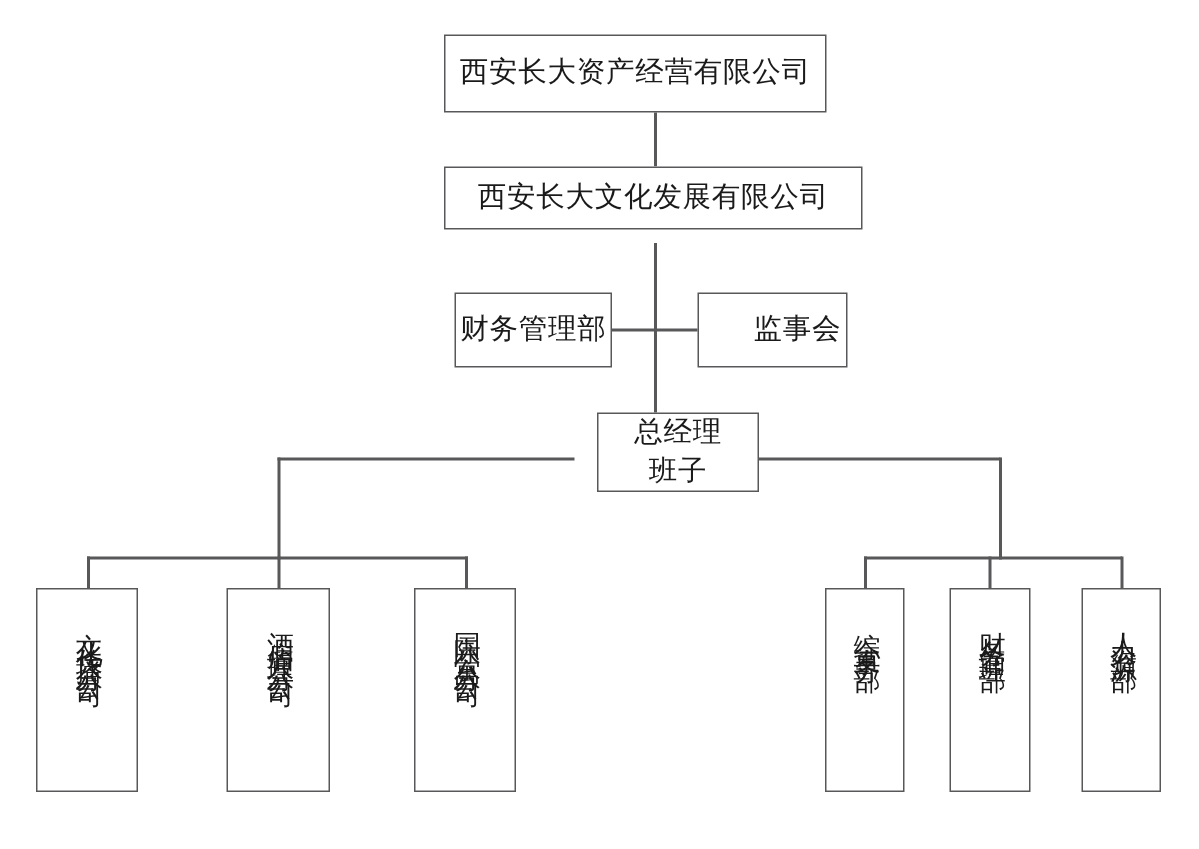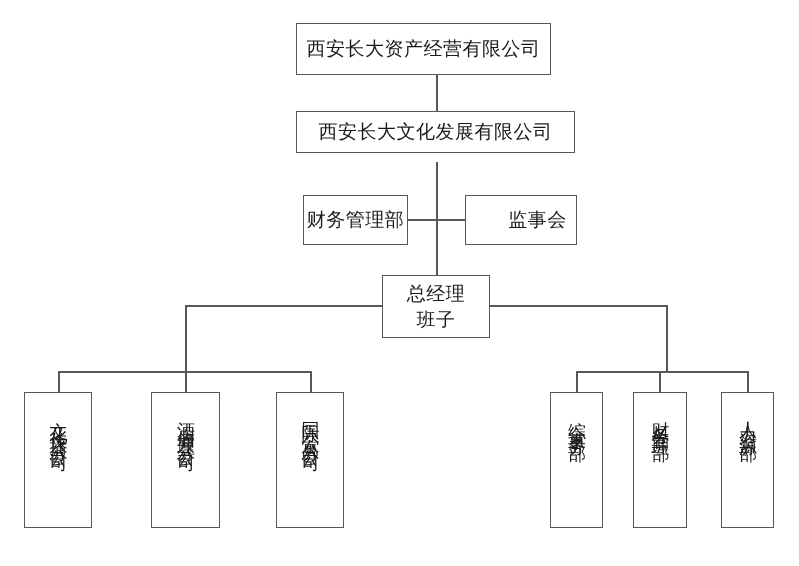--- a/index.html
+++ b/index.html
@@ -105,25 +105,25 @@
   </div>
 
   <div class="node h" style="left:296px; top:111px; width:279px; height:42px;">
     <span class="label">西安长大文化发展有限公司</span>
   </div>
 
   <div class="node h small" style="left:303px; top:195px; width:105px; height:50px;">
     <span class="label">财务管理部</span>
   </div>
 
-  <div class="node h small" style="left:465px; top:195px; width:112px; height:50px;padding-left:33px;">
+  <div class="node h small" style="left:465px; top:195px; width:100px; height:50px;padding-left:33px;">
     <span class="label">监事会</span>
   </div>
 
-  <div class="node h" style="left:382px; top:275px; width:108px; height:63px;">
+  <div class="node h" style="left:398px; top:275px; width:108px; height:53px;">
     <span class="label">总经理
 班子</span>
   </div>
 
   <div class="node v" style="left:24px; top:392px; width:68px; height:136px;">
     <span class="label">文化传播分公司</span>
   </div>
   <div class="node v" style="left:151px; top:392px; width:69px; height:136px;">
     <span class="label">酒店管理分公司</span>
   </div>

